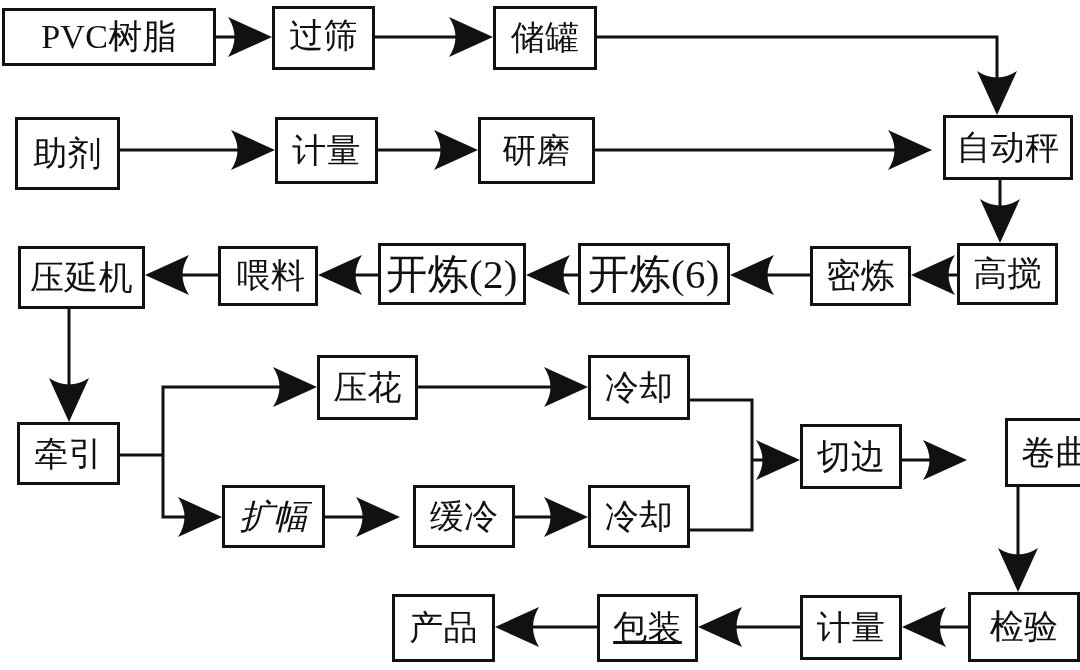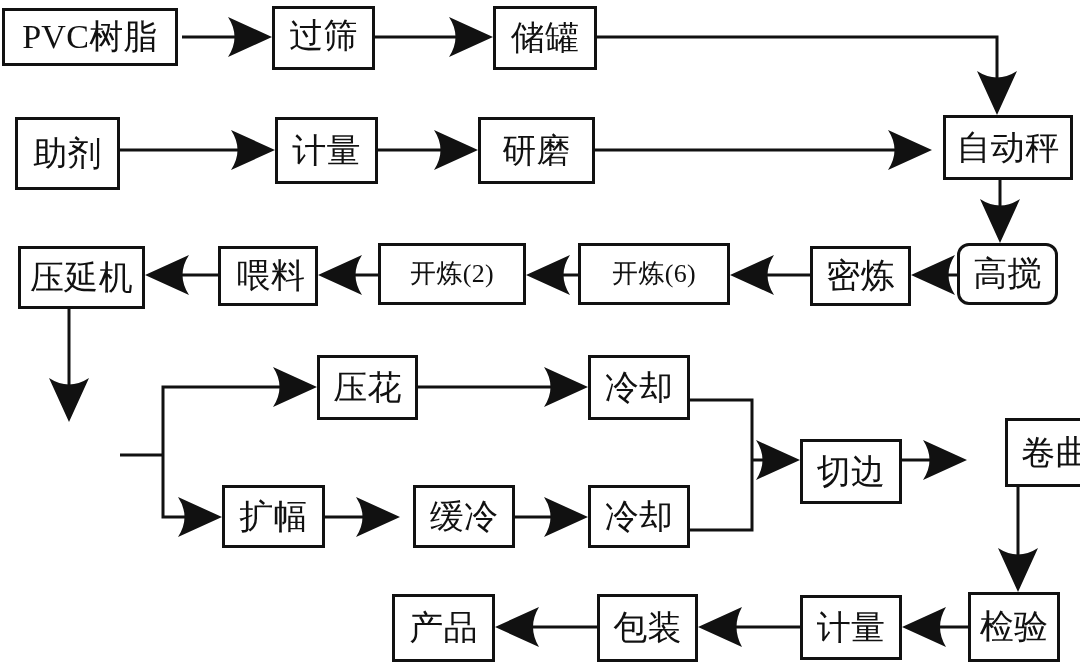--- a/index.html
+++ b/index.html
@@ -35,21 +35,21 @@
     line-height: 1;
     letter-spacing: 0.02em;
     z-index: 3;
     white-space: nowrap;
   }
   .node .lbl {
     display: block;
     font-size: 34px;
     font-weight: 400;
   }
-  .node.small .lbl { font-size: 26px; }
+  .node.small .lbl { font-size: 41px; }
 </style>
 </head>
 <body>
 
 <div id="canvas">
 
   <svg id="svg-layer" viewBox="0 0 1080 670" xmlns="http://www.w3.org/2000/svg" aria-hidden="true">
     <g stroke="#111111" stroke-width="3" fill="none" stroke-linecap="butt">
 
       <line x1="182" y1="37" x2="240" y2="37"></line>
@@ -121,21 +121,21 @@
       <path d="M698,627 L742,607 Q731,627 742,647 Z"></path>
       <path d="M495,627 L539,607 Q527,627 539,647 Z"></path>
 
       <path d="M997,115 L977,71 Q997,84 1017,71 Z"></path>
       <path d="M1000,243 L980,199 Q1000,212 1020,199 Z"></path>
       <path d="M69,422 L49,378 Q69,391 89,378 Z"></path>
       <path d="M1018,592 L998,548 Q1018,561 1038,548 Z"></path>
     </g>
   </svg>
 
-  <div class="node" style="left:2px;top:8px;width:176px;height:58px;">
+  <div class="node" style="left:2px;top:8px;width:214px;height:58px;">
     <span class="lbl">PVC树脂</span>
   </div>
   <div class="node" style="left:272px;top:6px;width:103px;height:64px;font-family:Liberation Mono, monospace;">
     <span class="lbl">过筛</span>
   </div>
   <div class="node" style="left:15px;top:117px;width:105px;height:73px;">
     <span class="lbl">助剂</span>
   </div>
 
   <div class="node" style="left:493px;top:6px;width:104px;height:64px;">
@@ -144,67 +144,70 @@
   <div class="node" style="left:275px;top:117px;width:103px;height:67px;">
     <span class="lbl">计量</span>
   </div>
   <div class="node" style="left:478px;top:117px;width:117px;height:67px;">
     <span class="lbl">研磨</span>
   </div>
   <div class="node" style="left:943px;top:115px;width:130px;height:65px;">
     <span class="lbl">自动秤</span>
   </div>
 
-  <div class="node" style="left:957px;top:243px;width:101px;height:62px;border-radius:12px;">
+  <div class="node" style="left:957px;top:243px;width:101px;height:62px;">
     <span class="lbl">高搅</span>
   </div>
   <div class="node" style="left:810px;top:246px;width:101px;height:60px;">
     <span class="lbl">密炼</span>
   </div>
   <div class="node small" style="left:578px;top:243px;width:152px;height:62px;">
     <span class="lbl">开炼(6)</span>
   </div>
   <div class="node small" style="left:378px;top:243px;width:148px;height:62px;">
     <span class="lbl">开炼(2)</span>
   </div>
   <div class="node" style="left:218px;top:246px;width:100px;height:60px;padding-left:6px;">
     <span class="lbl">喂料</span>
   </div>
   <div class="node" style="left:18px;top:246px;width:127px;height:63px;text-align:center;">
     <span class="lbl">压延机</span>
   </div>
 
+  <div class="node" style="left:17px;top:422px;width:103px;height:63px;">
+    <span class="lbl">牵引</span>
+  </div>
   <div class="node" style="left:317px;top:355px;width:101px;height:65px;">
     <span class="lbl">压花</span>
   </div>
   <div class="node" style="left:588px;top:355px;width:102px;height:65px;">
     <span class="lbl">冷却</span>
   </div>
-  <div class="node" style="left:222px;top:485px;width:103px;height:63px;">
+  <div class="node" style="left:222px;top:485px;width:103px;height:63px;font-style:italic;">
     <span class="lbl">扩幅</span>
   </div>
   <div class="node" style="left:400px;top:485px;width:102px;height:63px;margin-left:13px;">
     <span class="lbl">缓冷</span>
   </div>
   <div class="node" style="left:588px;top:485px;width:102px;height:63px;">
     <span class="lbl">冷却</span>
   </div>
-  <div class="node" style="left:800px;top:439px;width:102px;height:65px;">
+  <div class="node" style="left:800px;top:424px;width:102px;height:65px;">
     <span class="lbl">切边</span>
   </div>
   <div class="node" style="left:1005px;top:418px;width:101px;height:69px;">
     <span class="lbl">卷曲</span>
   </div>
 
-  <div class="node" style="left:968px;top:592px;width:92px;height:70px;">
+  <div class="node" style="left:968px;top:592px;width:112px;height:70px;">
     <span class="lbl">检验</span>
   </div>
   <div class="node" style="left:800px;top:595px;width:102px;height:65px;">
     <span class="lbl">计量</span>
   </div>
-  <div class="node" style="left:597px;top:594px;width:101px;height:68px;">
+  <div class="node" style="left:597px;top:594px;width:101px;height:68px;text-decoration:underline;">
     <span class="lbl">包装</span>
   </div>
   <div class="node" style="left:392px;top:594px;width:103px;height:68px;">
     <span class="lbl">产品</span>
   </div>
 
 </div>
 
 </body></html>

